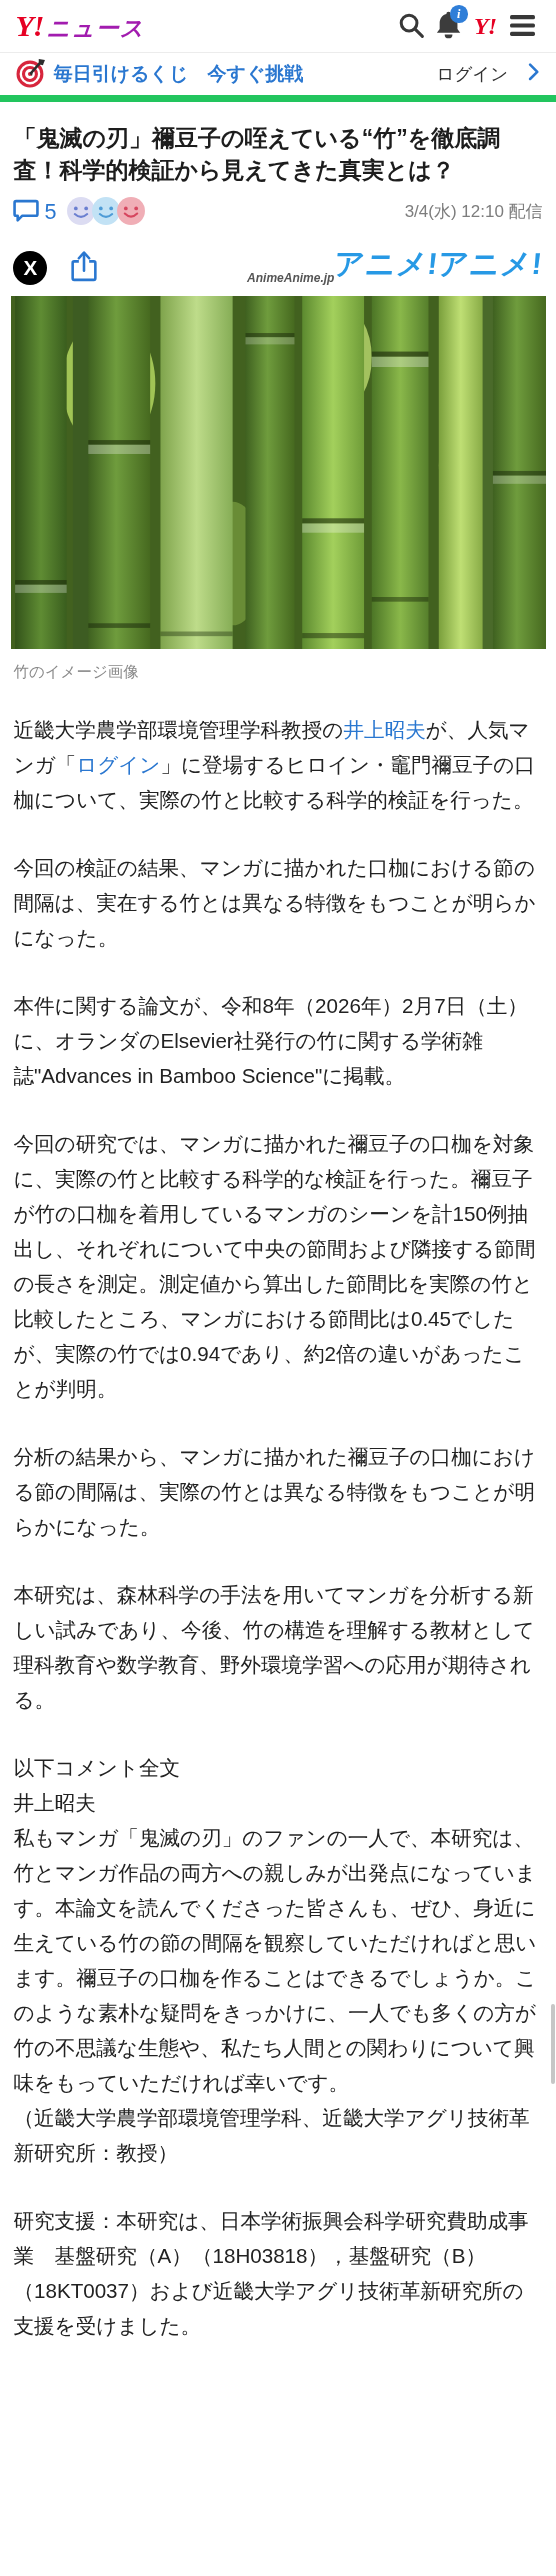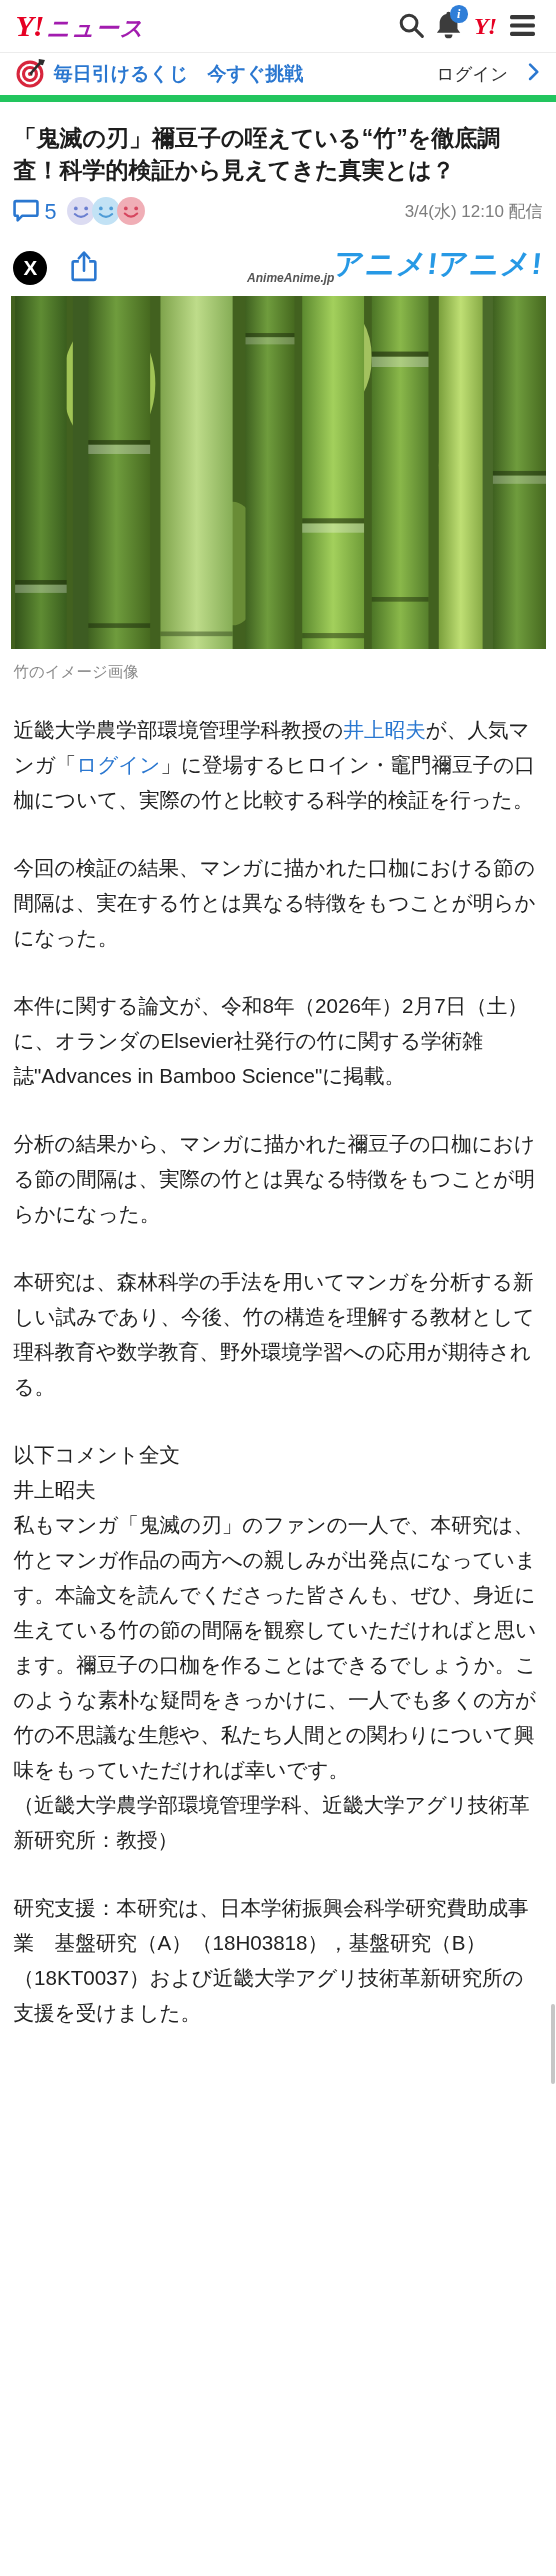--- a/index.html
+++ b/index.html
@@ -254,20 +254,21 @@
       <rect x="935" y="349" width="103" height="16" fill="rgba(255,255,255,0.25)"></rect>
     </g>
   </svg>
 
   <div class="caption">竹のイメージ画像</div>
 
   <div class="body">
       <p class="para">近畿大学農学部環境管理学科教授の<a href="#" class="body-link">井上昭夫</a>が、人気マンガ「<a href="#" class="body-link">ログイン</a>」に登場するヒロイン・竈門禰豆子の口枷について、実際の竹と比較する科学的検証を行った。</p>
       <p class="para">今回の検証の結果、マンガに描かれた口枷における節の間隔は、実在する竹とは異なる特徴をもつことが明らかになった。</p>
       <p class="para">本件に関する論文が、令和8年（2026年）2月7日（土）に、オランダのElsevier社発行の竹に関する学術雑誌"Advances in Bamboo Science"に掲載。</p>
+      <p class="para">今回の研究では、マンガに描かれた禰豆子の口枷を対象に、実際の竹と比較する科学的な検証を行った。禰豆子が竹の口枷を着用しているマンガのシーンを計150例抽出し、それぞれについて中央の節間および隣接する節間の長さを測定。測定値から算出した節間比を実際の竹と比較したところ、マンガにおける節間比は0.45でしたが、実際の竹では0.94であり、約2倍の違いがあったことが判明。</p>
       <p class="para">分析の結果から、マンガに描かれた禰豆子の口枷における節の間隔は、実際の竹とは異なる特徴をもつことが明らかになった。</p>
       <p class="para">本研究は、森林科学の手法を用いてマンガを分析する新しい試みであり、今後、竹の構造を理解する教材として理科教育や数学教育、野外環境学習への応用が期待される。</p>
       <p class="para">以下コメント全文<br>井上昭夫<br>私もマンガ「鬼滅の刃」のファンの一人で、本研究は、竹とマンガ作品の両方への親しみが出発点になっています。本論文を読んでくださった皆さんも、ぜひ、身近に生えている竹の節の間隔を観察していただければと思います。禰豆子の口枷を作ることはできるでしょうか。このような素朴な疑問をきっかけに、一人でも多くの方が竹の不思議な生態や、私たち人間との関わりについて興味をもっていただければ幸いです。<br>（近畿大学農学部環境管理学科、近畿大学アグリ技術革新研究所：教授）</p>
       <p class="para">研究支援：本研究は、日本学術振興会科学研究費助成事業　基盤研究（A）（18H03818），基盤研究（B）（18KT0037）および近畿大学アグリ技術革新研究所の支援を受けました。</p>
     </div>
 
   <div class="sb"></div>
 </div>
 
 

